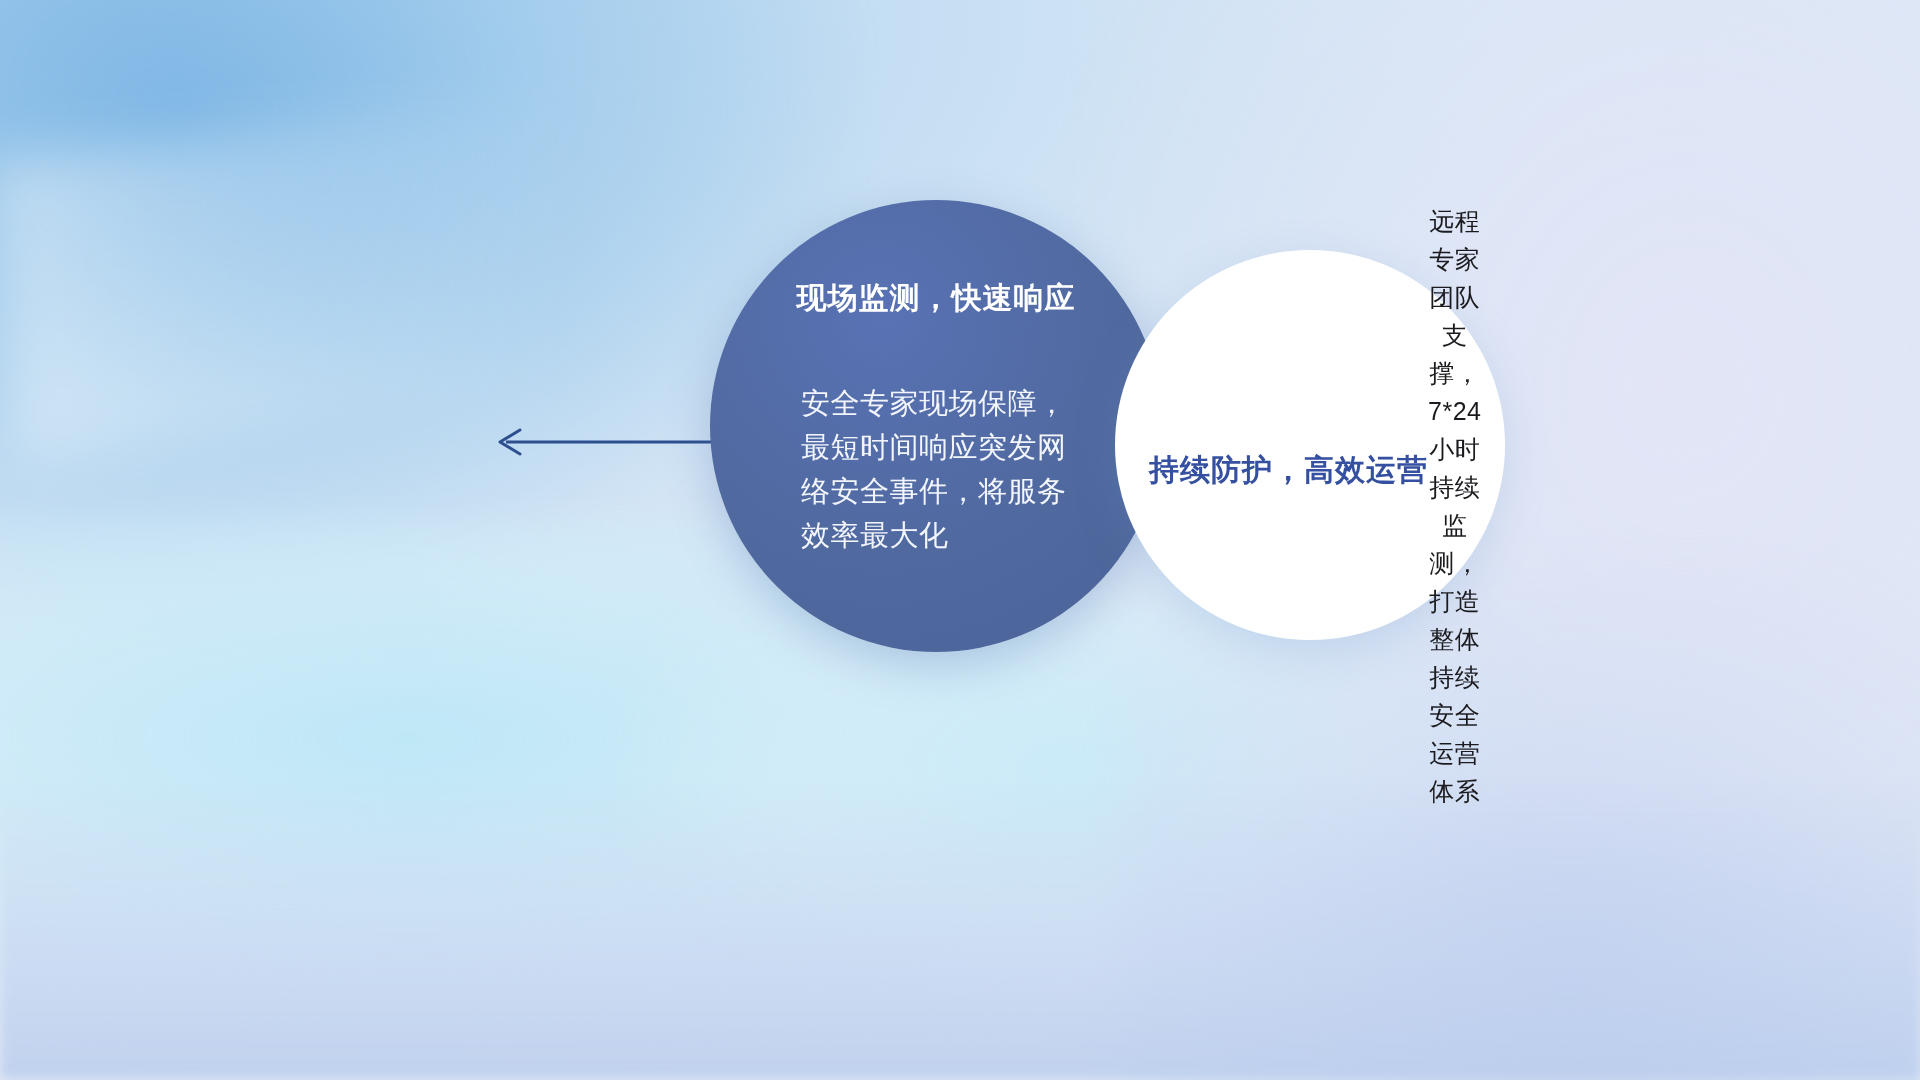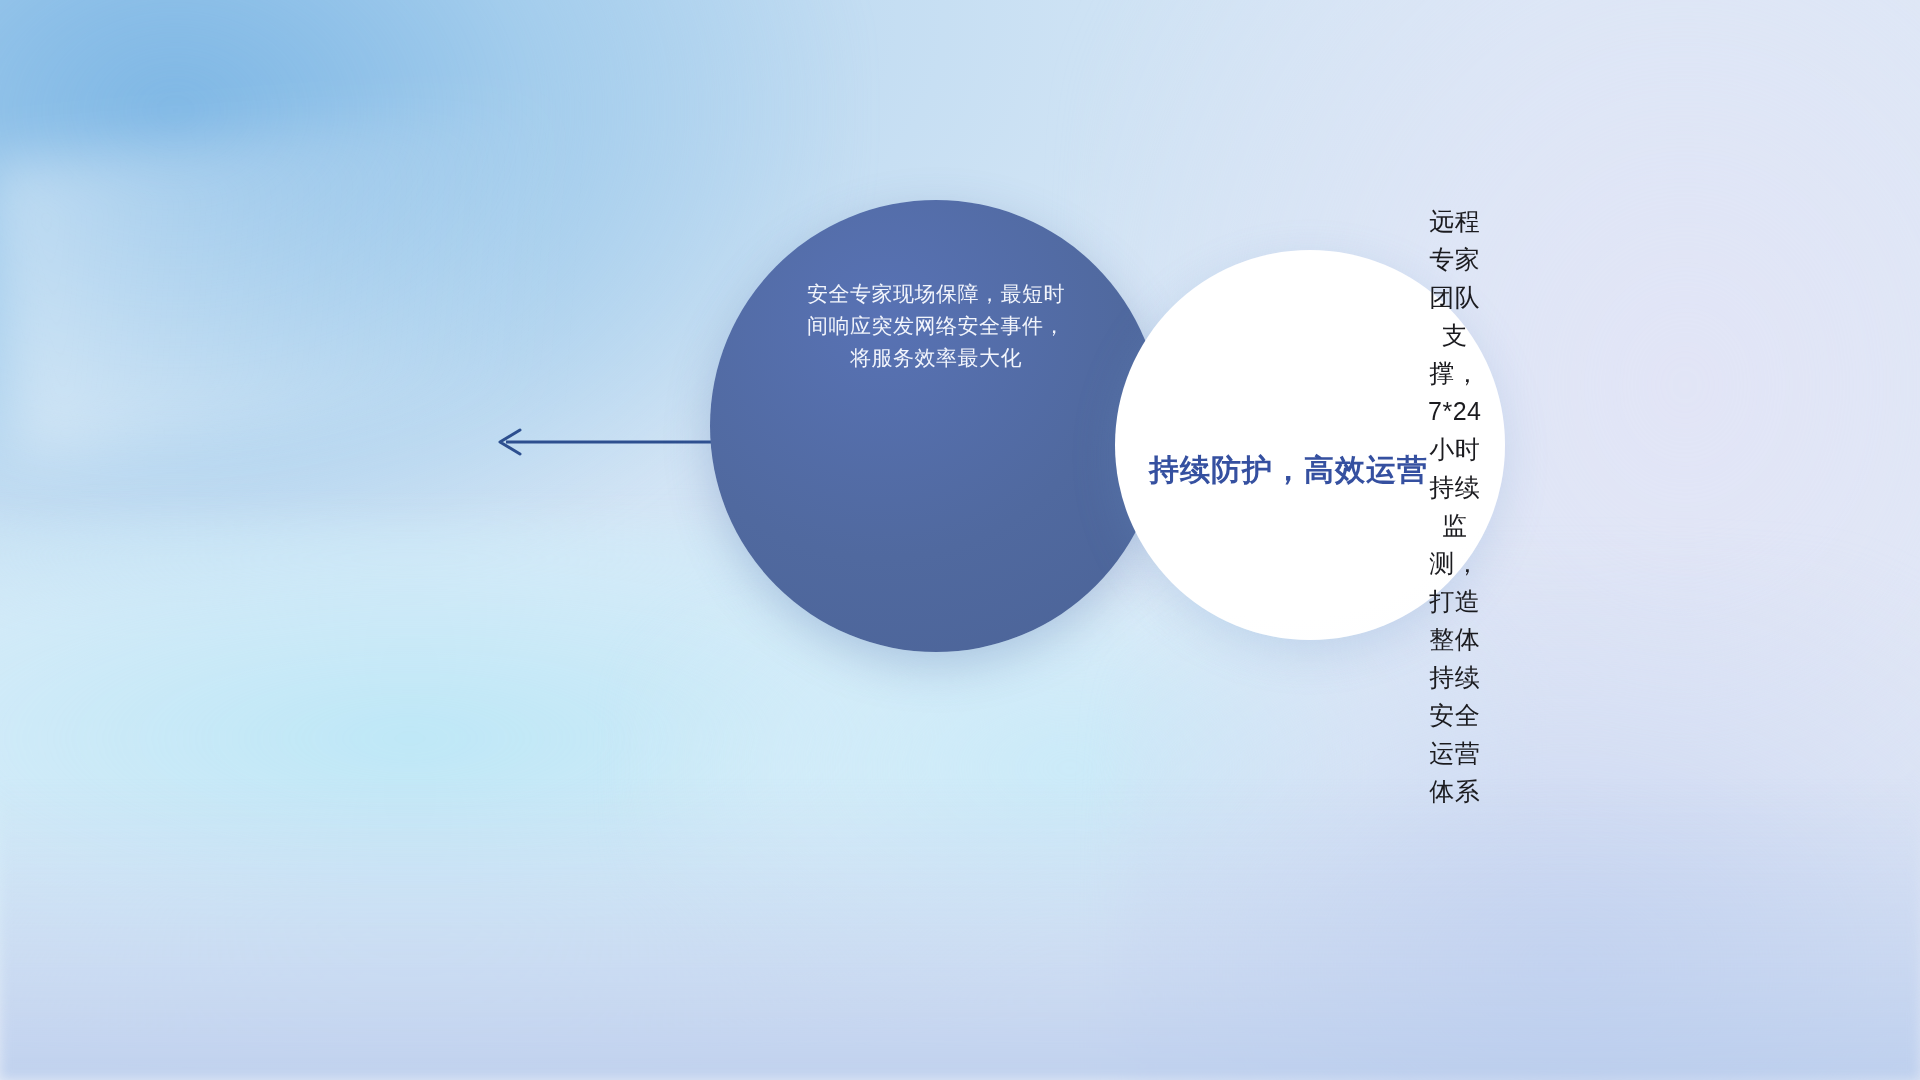--- a/index.html
+++ b/index.html
@@ -76,22 +76,22 @@
     left:710px;top:200px;width:452px;height:452px;
     background:radial-gradient(circle at 38% 26%,#5872b4 0%,#50699f 55%,#4b6397 100%);
     box-shadow:0 14px 46px rgba(70,100,160,.28);
     display:flex;flex-direction:column;align-items:center;
     padding:78px 56px 0 56px;z-index:3;
   }
   .mid-title{
     font-size:30px;font-weight:bold;color:#ffffff;white-space:nowrap;letter-spacing:1px;
   }
   .mid-body{
-    font-size:21px;line-height:1.52;color:#f2f5fc;
-    text-align:center;width:270px;letter-spacing:.5px;
+    margin-top:62px;font-size:29px;line-height:1.52;color:#f2f5fc;
+    width:270px;letter-spacing:.5px;
   }
 
   #circle-right{
     left:1115px;top:250px;width:390px;height:390px;
     background:radial-gradient(circle at 44% 30%,#ffffff 0%,#ffffff 72%,#fcfdff 100%);
     box-shadow:0 12px 44px rgba(110,150,200,.22);
     display:flex;flex-direction:row;align-items:center;
     padding:50px 34px 0 34px;z-index:4;
   }
   .right-title{
@@ -119,20 +119,21 @@
   <div class="bg-glow-br"></div>
   <div class="bg-soft-bottom"></div>
 
   <svg id="arrow" viewBox="0 0 240 44">
     <line x1="238" y1="22" x2="26" y2="22" stroke="#2d4f8f" stroke-width="3"></line>
     <polyline points="40,10 20,22 40,34" fill="none" stroke="#2d4f8f" stroke-width="3" stroke-linecap="round" stroke-linejoin="round"></polyline>
   </svg>
 
 
   <div class="circle" id="circle-mid">
+    <div class="mid-title">现场监测，快速响应</div>
     <div class="mid-body">安全专家现场保障，最短时间响应突发网络安全事件，将服务效率最大化</div>
   </div>
 
   <div class="circle" id="circle-right">
     <div class="right-title">持续防护，高效运营</div>
     <div class="right-body">远程专家团队支撑，7*24小时持续监测，打造整体持续安全运营体系</div>
   </div>
 
 </div>
 

